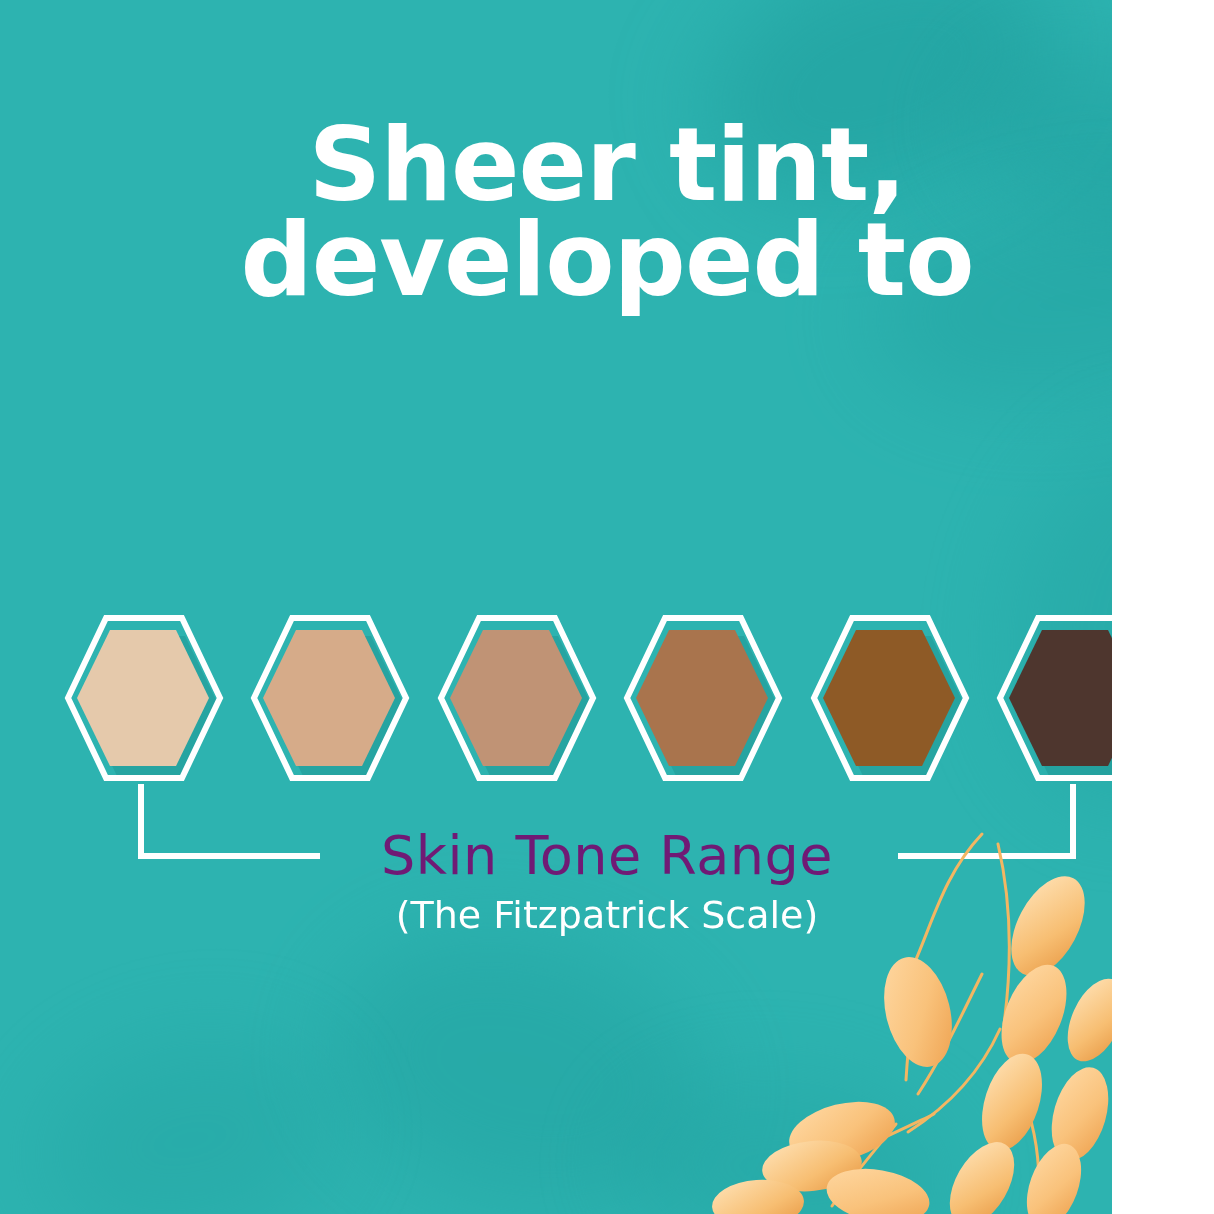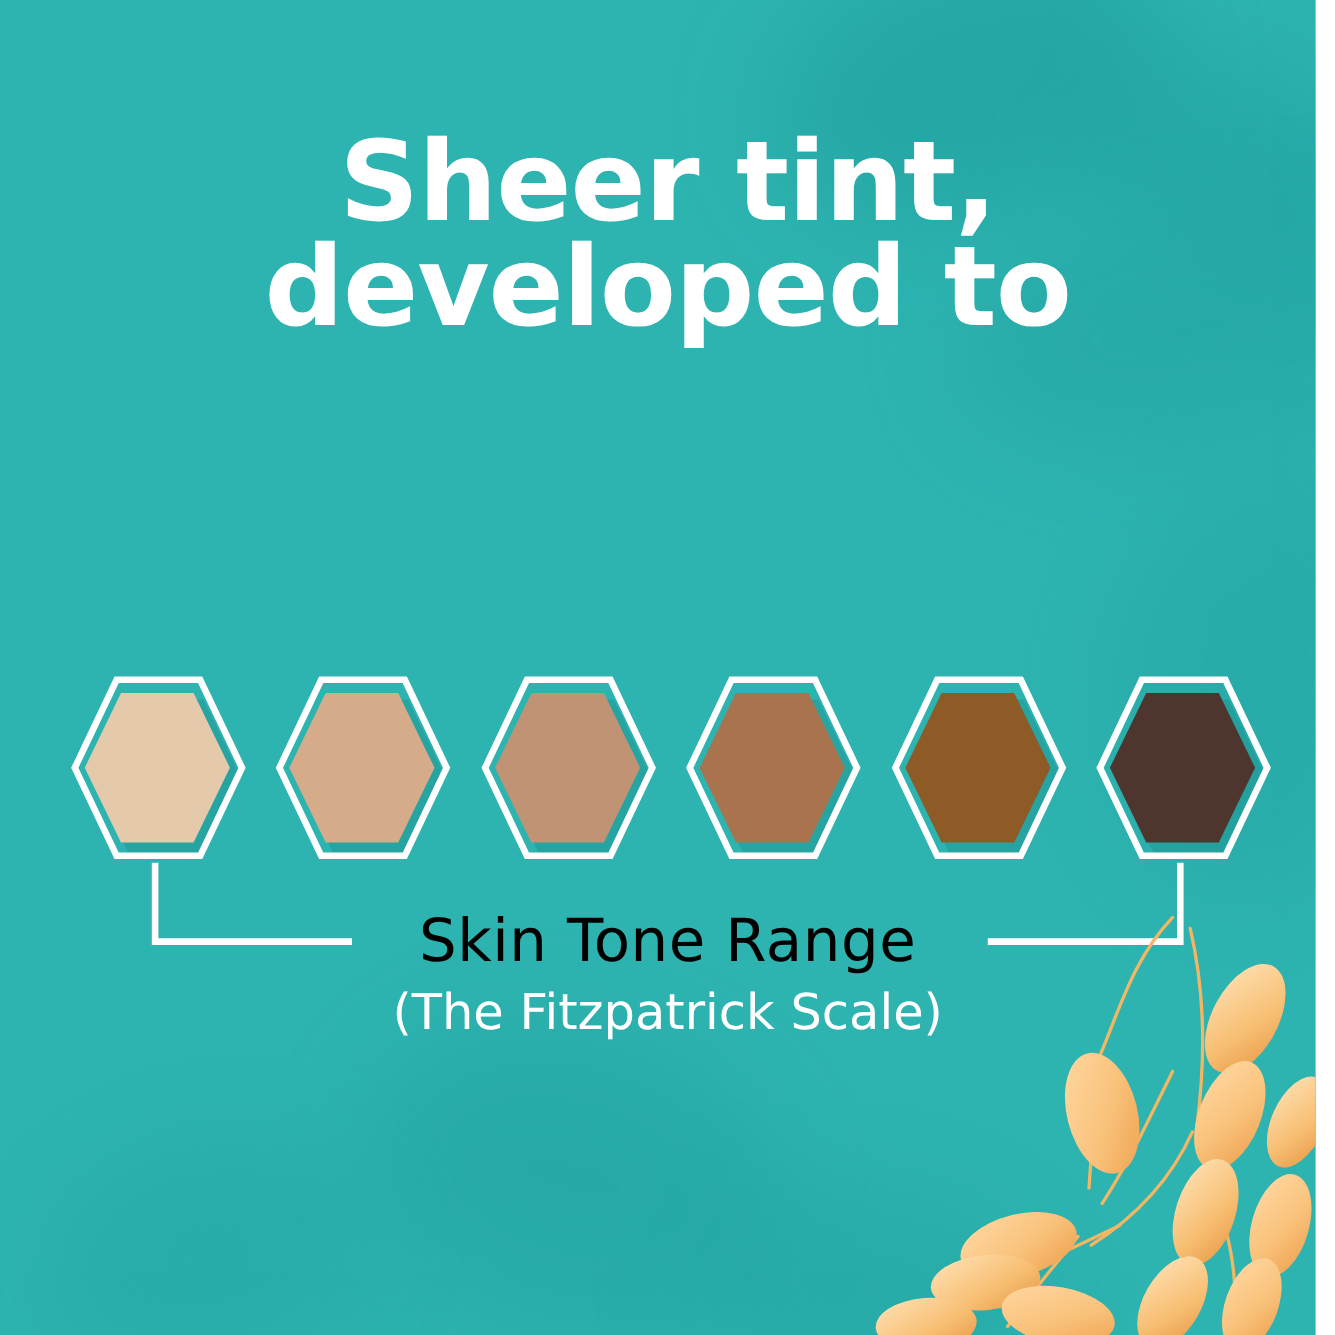--- a/index.html
+++ b/index.html
@@ -8,21 +8,21 @@
   }
   body {
     width: 1214px;
     height: 1214px;
     overflow: hidden;
     font-family: "DejaVu Sans", sans-serif;
   }
 
   #poster {
     position: relative;
-    width: 1196px;
+    width: 1112px;
     height: 1214px;
     background: #2DB3B0;
     overflow: hidden;
   }
 
   
   .bg-shadows {
     position: absolute;
     inset: 0;
     pointer-events: none;
@@ -97,31 +97,31 @@
   }
   .caption-wrap {
     position: absolute;
     top: 828px;
     left: 0;
     width: 1214px;
     text-align: center;
   }
   .caption-main {
     display: block;
-    color: #000000;
+    color: #701a75;
     font-size: 54px;
     font-weight: normal;
     letter-spacing: .5px;
     line-height: 1.05;
     font-family: "DejaVu Sans", sans-serif;
   }
   .caption-sub {
     display: block;
     color: #FFFFFF;
-    font-size: 45px;
+    font-size: 38px;
     font-weight: normal;
     margin-top: 8px;
     font-family: "DejaVu Sans", sans-serif;
   }
 
   
   .oats {
     position: absolute;
     right: 0;
     bottom: 0;

